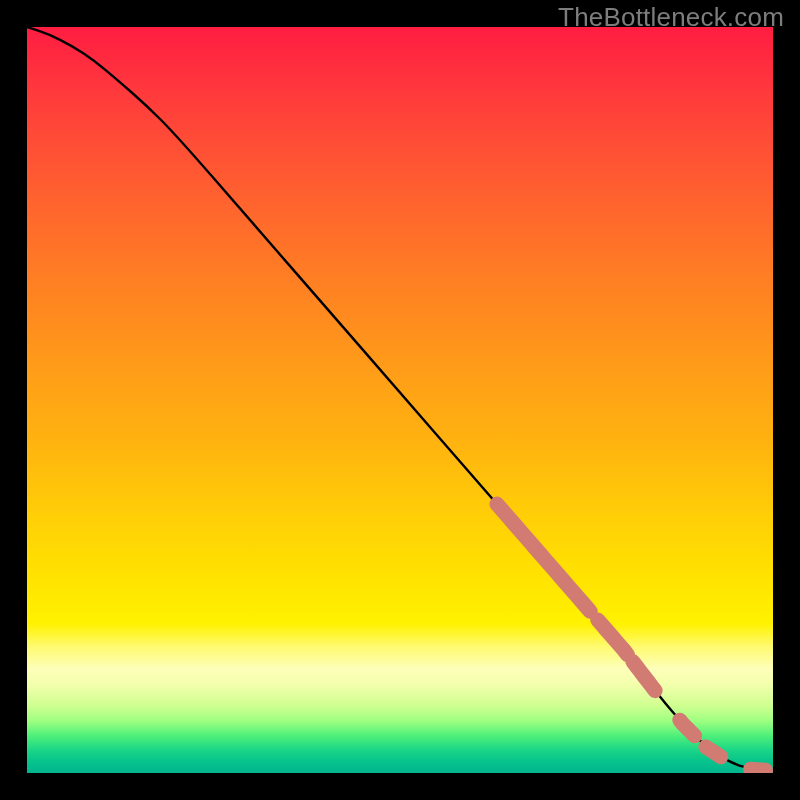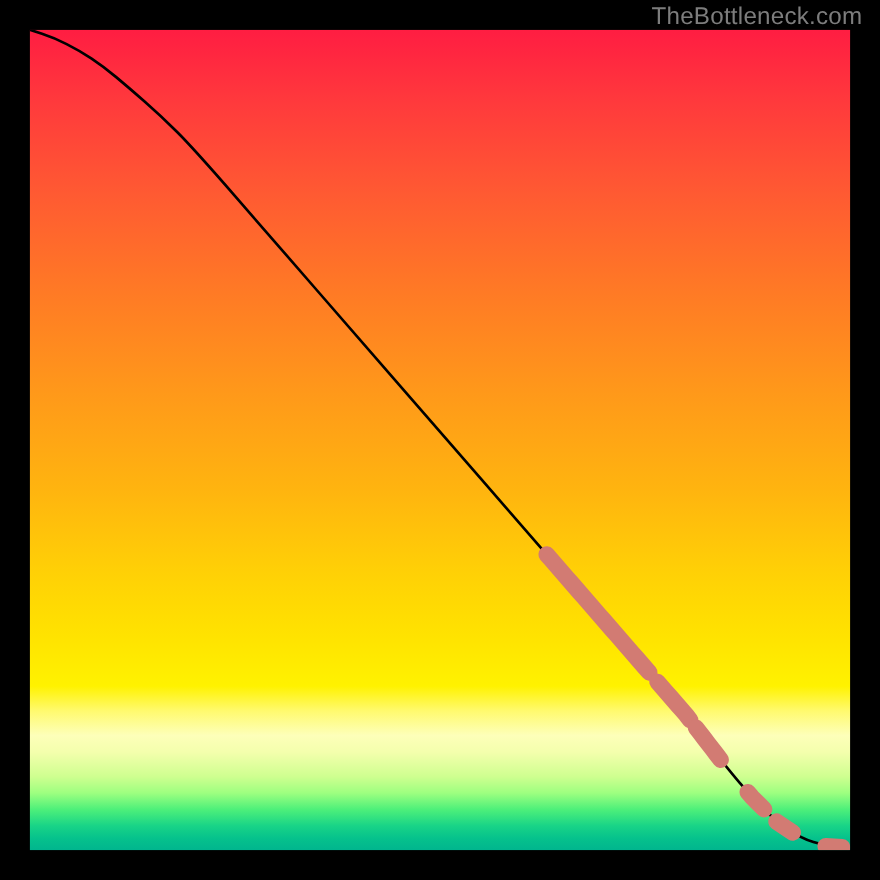--- a/index.html
+++ b/index.html
@@ -15,21 +15,21 @@
     width: 800px;
     height: 800px;
     background: #000;
     position: relative;
   }
   .attribution {
     position: absolute;
     top: 2px;
     right: 16px;
     color: #7d7d7d;
-    font-size: 22px;
+    font-size: 26px;
     font-weight: 400;
     letter-spacing: 0.2px;
   }
   .plot {
     position: absolute;
     left: 27px;
     top: 27px;
     width: 746px;
     height: 746px;
     overflow: hidden;

